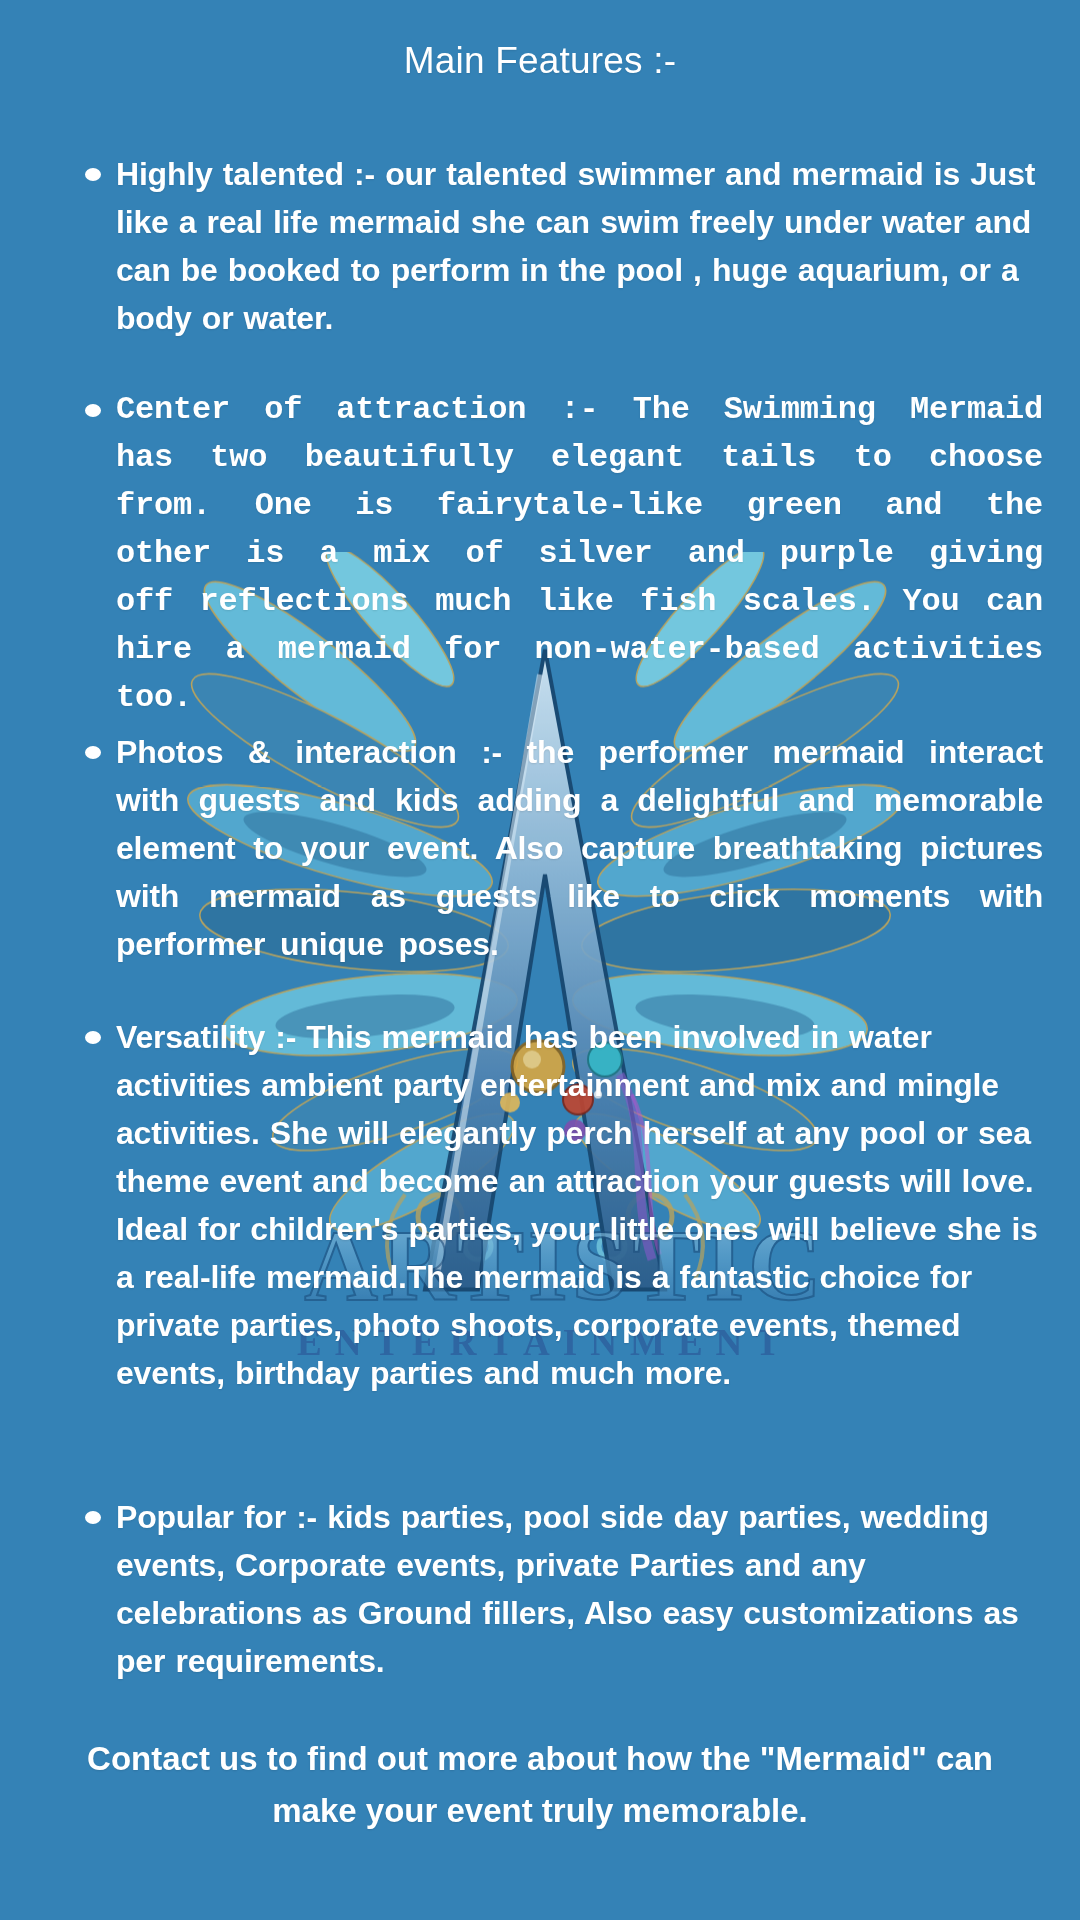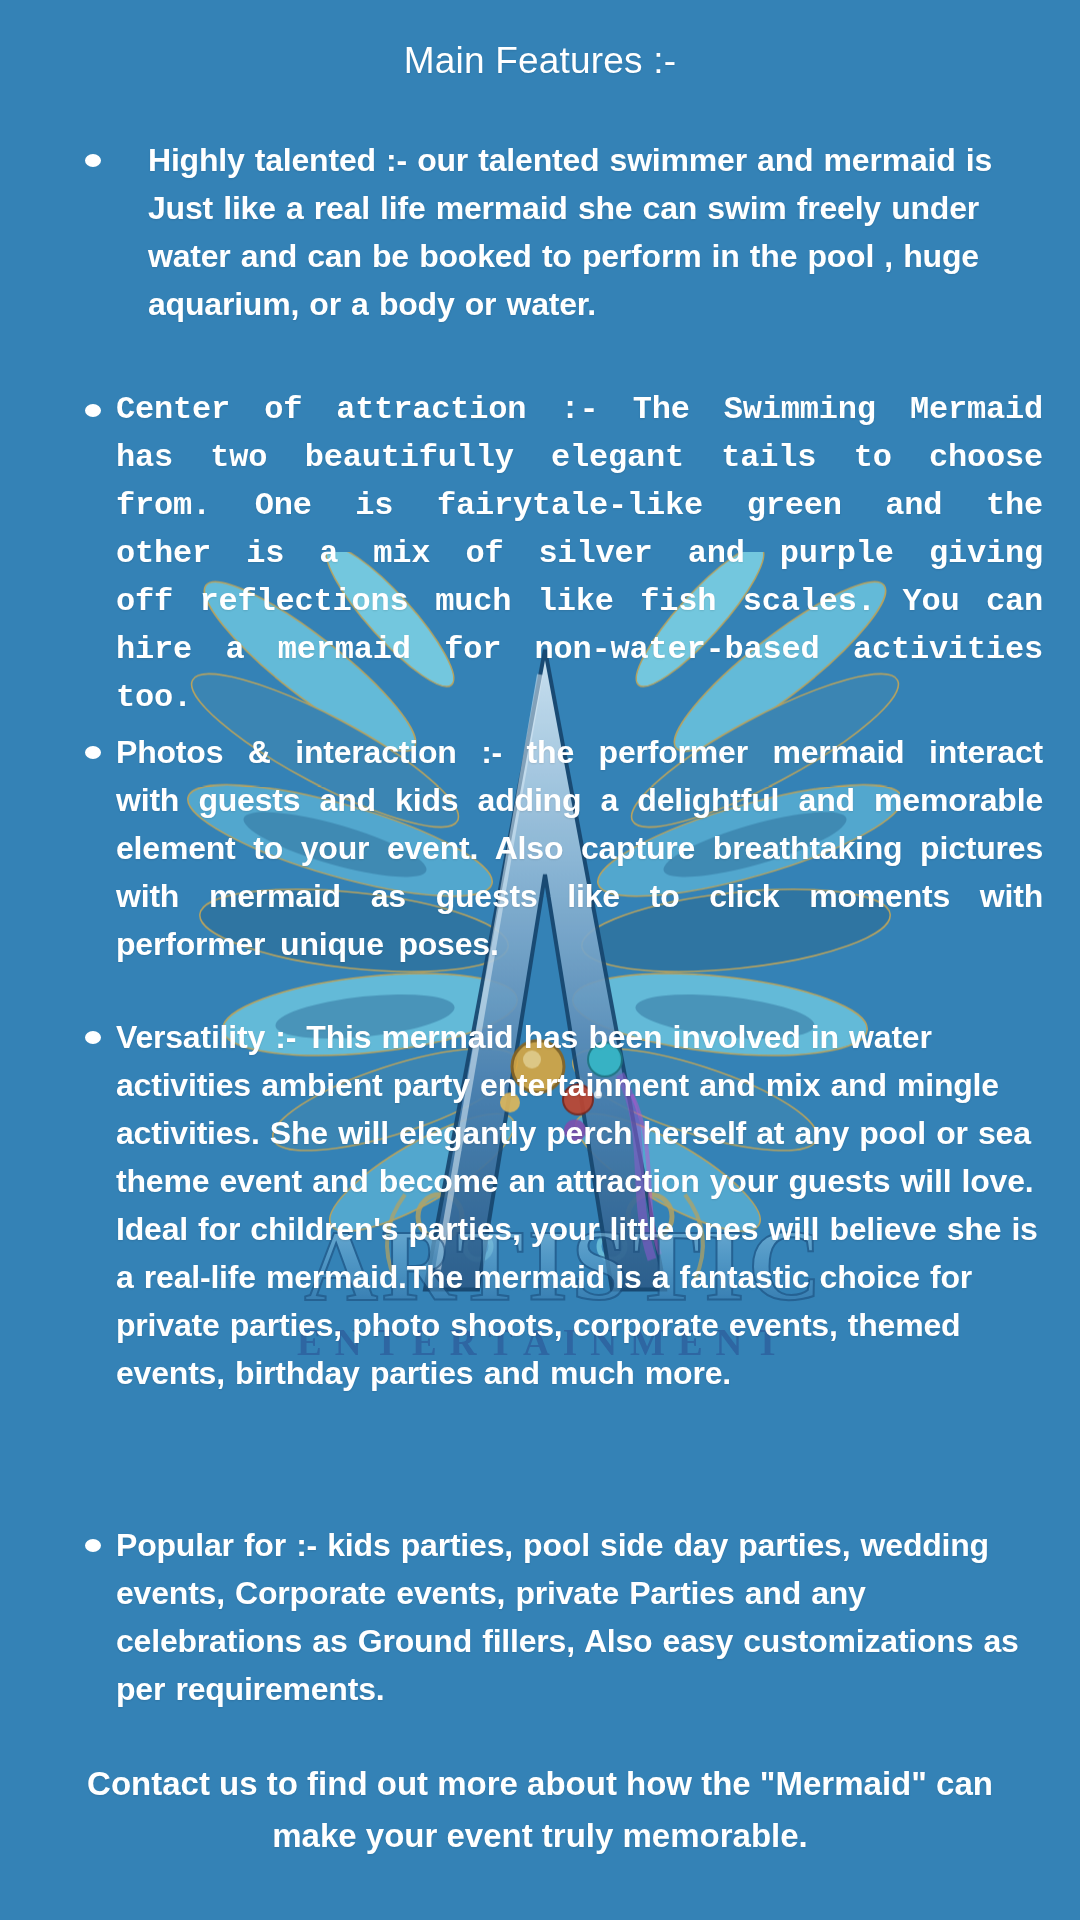--- a/index.html
+++ b/index.html
@@ -30,31 +30,30 @@
     flex:0 0 16px;width:16px;height:13px;margin-top:18px;margin-right:15px;
     background:#ffffff;border-radius:50%;
   }
   .bullet-text{
     flex:1 1 auto;max-width:927px;
     font-size:32px;font-weight:bold;line-height:48px;
     word-spacing:1.5px;letter-spacing:-0.2px;
     text-shadow:0 1px 2px rgba(0,0,0,0.10);
   }
   .bullet-row.justified .bullet-text{text-align:justify;word-spacing:6px;}
-  .bullet-row:nth-of-type(2){top:136px;gap:32px;}
+  .bullet-row:nth-of-type(2){top:150px;}
   .bullet-row:nth-of-type(3){top:386px;font-family:Liberation Mono, monospace;}
   .bullet-row:nth-of-type(4){top:728px;}
   .bullet-row:nth-of-type(5){top:1013px;}
-  .bullet-row:nth-of-type(6){top:1493px;margin-top:28px;}
+  .bullet-row:nth-of-type(6){top:1493px;}
   .footer-note{
     position:absolute;top:1733px;left:70px;width:940px;
     text-align:center;
     font-size:33px;font-weight:bold;line-height:52px;
     text-shadow:0 1px 2px rgba(0,0,0,0.10);
-    margin-top:25px;
   }
 </style>
 </head>
 <body>
 
 <div class="page">
 
   <svg class="watermark" viewBox="0 0 720 840" aria-hidden="true">
     <defs>
       <linearGradient id="aGrad" x1="0" y1="0" x2="0" y2="1">

